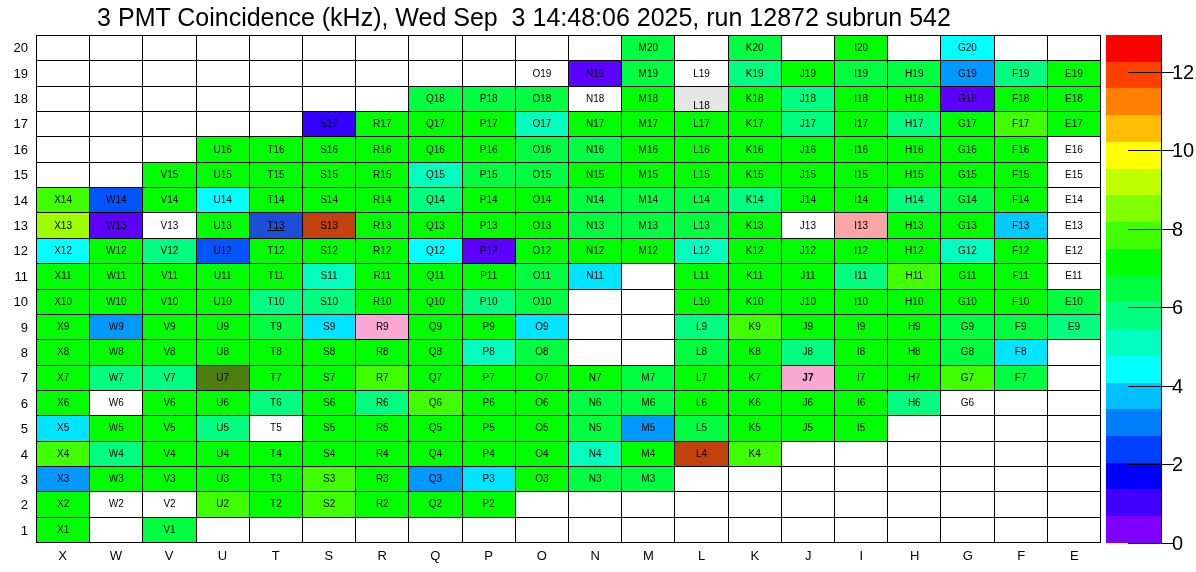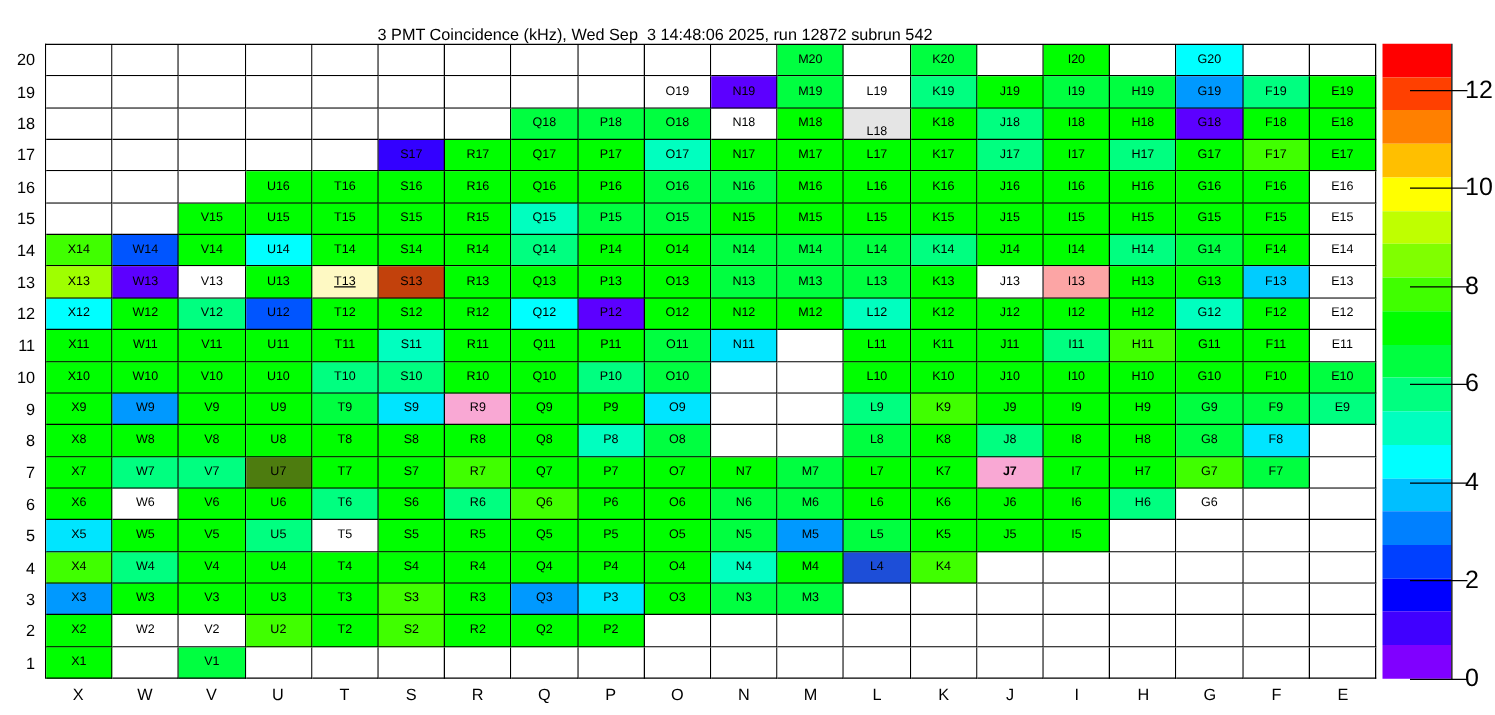--- a/index.html
+++ b/index.html
@@ -1,22 +1,22 @@
 <!DOCTYPE html>
 <html><head>
 <meta charset="utf-8">
 <style>
   html,body{margin:0;padding:0;background:#ffffff;}
   body{
     width:1196px;height:572px;position:relative;overflow:hidden;
     font-family:"Liberation Sans", sans-serif;color:#000;
   }
   .title{
-    position:absolute;top:20px;left:0;width:1048px;text-align:center;
-    font-size:13px;white-space:pre;letter-spacing:0;
+    position:absolute;top:3px;left:0;width:1048px;text-align:center;
+    font-size:25px;white-space:pre;letter-spacing:0;
   }
   .grid{
     position:absolute;left:36px;top:35px;width:1065px;height:508px;
     display:grid;grid-template-columns:repeat(20,1fr);grid-template-rows:repeat(20,1fr);
     border-top:1px solid #000;border-left:1px solid #000;box-sizing:border-box;
     background:#fff;
   }
   .cell{
     border-right:1px solid #000;border-bottom:1px solid #000;box-sizing:border-box;
     display:flex;align-items:center;justify-content:center;overflow:hidden;
@@ -423,21 +423,21 @@
     </div>
     <div class="cell" style="background: rgb(92, 0, 255);">
       <span>W13</span>
     </div>
     <div class="cell" style="background: rgb(255, 255, 255);">
       <span>V13</span>
     </div>
     <div class="cell" style="background: rgb(0, 255, 0);">
       <span>U13</span>
     </div>
-    <div class="cell" style="background: #fef9c3; text-decoration: underline;">
+    <div class="cell" style="background: #1d4ed8; text-decoration: underline;">
       <span>T13</span>
     </div>
     <div class="cell" style="background: #c2410c;">
       <span>S13</span>
     </div>
     <div class="cell" style="background: rgb(0, 255, 0);">
       <span>R13</span>
     </div>
     <div class="cell" style="background: rgb(0, 255, 0);">
       <span>Q13</span>
@@ -957,21 +957,21 @@
     </div>
     <div class="cell" style="background: rgb(0, 255, 0);">
       <span>O4</span>
     </div>
     <div class="cell" style="background: rgb(0, 255, 191);">
       <span>N4</span>
     </div>
     <div class="cell" style="background: rgb(0, 255, 0);">
       <span>M4</span>
     </div>
-    <div class="cell" style="background: #1d4ed8;">
+    <div class="cell" style="background: #c2410c;">
       <span>L4</span>
     </div>
     <div class="cell" style="background: rgb(64, 255, 0);">
       <span>K4</span>
     </div>
     <div class="cell" style="background: rgb(255, 255, 255);"></div>
     <div class="cell" style="background: rgb(255, 255, 255);"></div>
     <div class="cell" style="background: rgb(255, 255, 255);"></div>
     <div class="cell" style="background: rgb(255, 255, 255);"></div>
     <div class="cell" style="background: rgb(255, 255, 255);"></div>

